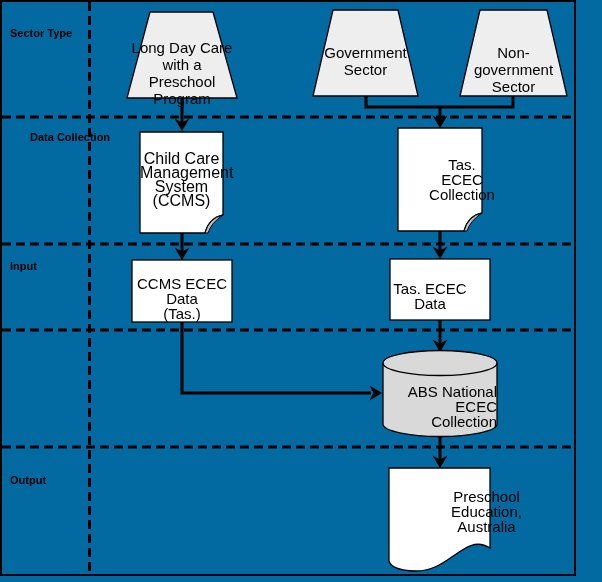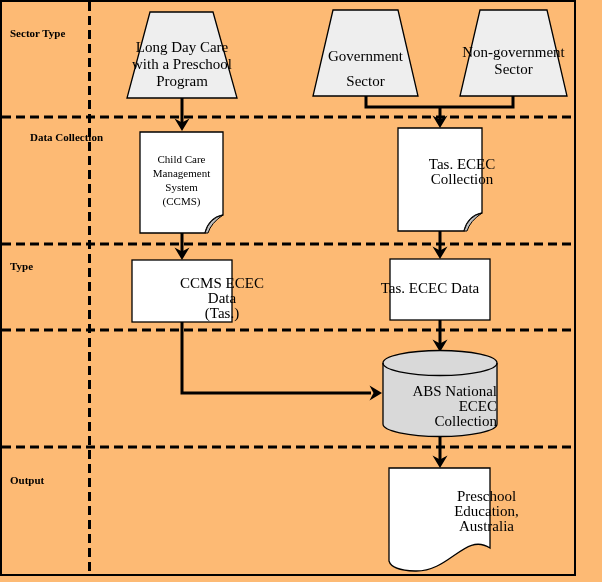--- a/index.html
+++ b/index.html
@@ -1,21 +1,21 @@
 <!DOCTYPE html>
 <html><head>
 <meta charset="utf-8">
 <style>
   html, body { margin: 0; padding: 0; background: #ffffff; }
   .stage {
     position: relative;
     width: 602px;
     height: 582px;
-    background: #fdba74;
-    font-family: Liberation Serif, serif;
+    background: #0369a1;
+    font-family: Liberation Sans, sans-serif;
     color: #000000;
     overflow: hidden;
   }
   .stage svg { position: absolute; left: 0; top: 0; }
   .txt {
     position: absolute;
     white-space: pre-line;
     text-align: center;
     font-size: 15px;
     line-height: 15px;
@@ -82,37 +82,37 @@
     <path d="M383,363 A57,12.5 0 0 0 497,363" fill="none" stroke="#000000" stroke-width="1.3"></path>
 
     <path d="M440,437 V461" fill="none" stroke="#000000" stroke-width="3"></path>
     <path d="M440,468 L432.5,455.5 L440,459.5 L447.5,455.5 Z" fill="#000000"></path>
 
     <path d="M389,468 H490 V548 C465,532 450,572 415,571 C400,570.5 391,568 389,561 Z" fill="#ffffff" stroke="#000000" stroke-width="1.3"></path>
   </svg>
 
   <div class="row-label" style="left:10px; top:25px; width:78px;">Sector Type</div>
   <div class="row-label" style="left:10px; top:129px; width:86px;padding-left:20px;">Data Collection</div>
-  <div class="row-label" style="left:10px; top:258px; width:78px;">Type</div>
+  <div class="row-label" style="left:10px; top:258px; width:78px;">Input</div>
   <div class="row-label" style="left:10px; top:472px; width:78px;">Output</div>
 
   <div class="txt" style="left:127px; top:39px; width:110px; line-height:17px;">Long Day Care
 with a Preschool
 Program</div>
-  <div class="txt" style="left:313px; top:44px; width:105px; line-height:25px;">Government
+  <div class="txt" style="left:313px; top:44px; width:105px; line-height:17px;">Government
 Sector</div>
   <div class="txt" style="left:460px; top:44px; width:107px; line-height:17px;">Non-government
 Sector</div>
-  <div class="txt" style="left:140px; top:152px; width:83px; font-size:11px; line-height:14px;">Child Care
+  <div class="txt" style="left:140px; top:152px; width:83px; font-size:16px; line-height:14px;">Child Care
 Management
 System
 (CCMS)</div>
   <div class="txt" style="left:398px; top:157px; width:72px;margin-left:28px;">Tas. ECEC
 Collection</div>
-  <div class="txt" style="left:132px; top:276px; width:100px;padding-left:40px;">CCMS ECEC Data
+  <div class="txt" style="left:132px; top:276px; width:100px;">CCMS ECEC Data
 (Tas.)</div>
   <div class="txt" style="left:380px; top:281px; width:100px;">Tas. ECEC Data</div>
   <div class="txt" style="left:383px; top:384px; width:114px;text-align:right;">ABS National ECEC
 Collection</div>
   <div class="txt" style="left:389px; top:489px; width:101px;padding-left:47px;">Preschool
 Education,
 Australia</div>
 
 </div>
 

